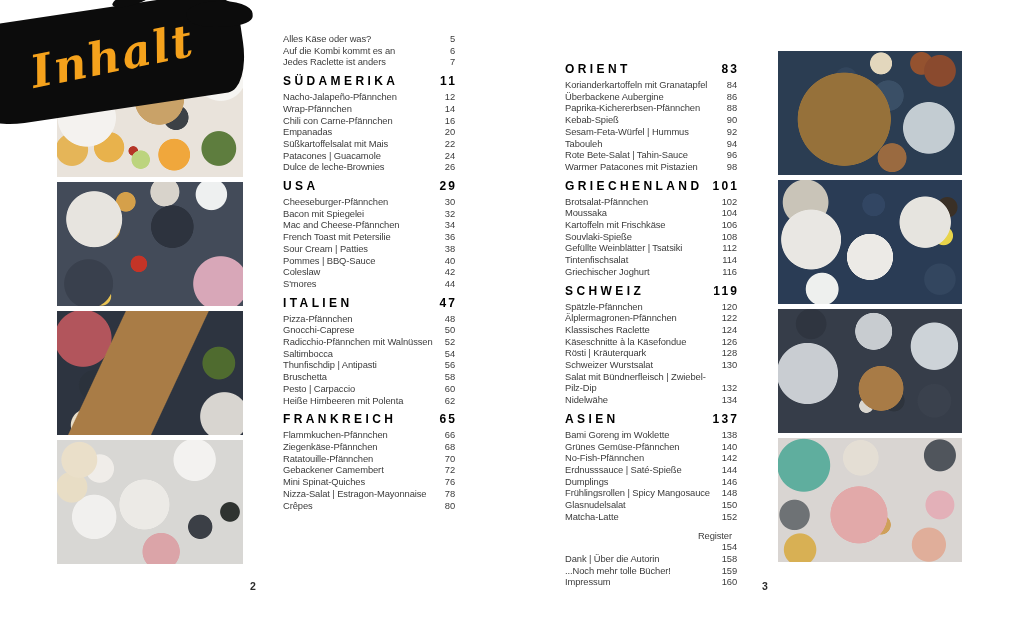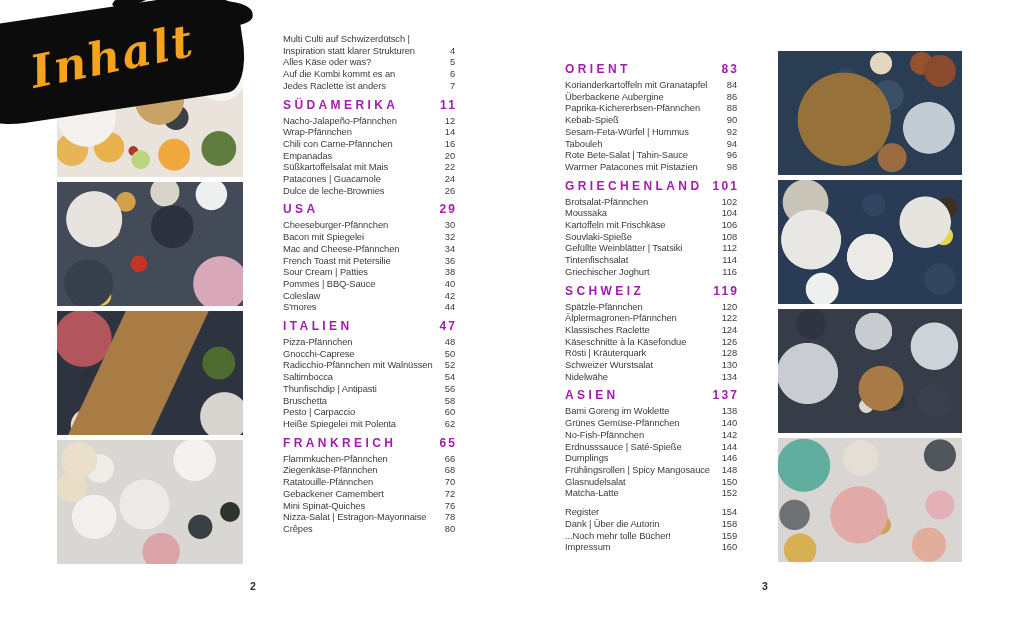--- a/index.html
+++ b/index.html
@@ -156,24 +156,24 @@
           font-size:45px;letter-spacing:2px;transform:rotate(-3deg) translate(6px,-2px);}
 
   
   .toc{position:absolute;width:172px;font-size:9.4px;line-height:11.7px;letter-spacing:-0.1px;}
   .toc-left{left:283px;top:33px;}
   .toc-right{left:565px;top:56px;}
   .entry{display:flex;align-items:flex-end;}
   .entry .label{flex:1 1 auto;padding-right:5px;}
   .entry .num{white-space:nowrap;text-align:right;}
   .section-header{display:flex;align-items:baseline;margin:6px 0 3px 0;
-      font-size:12px;line-height:14px;font-weight:bold;color:#a21caf;letter-spacing:3.4px;}
+      font-size:12px;line-height:14px;font-weight:bold;color:#000000;letter-spacing:3.4px;}
   .section-header .title{flex:1 1 auto;}
   .section-header .num{white-space:nowrap;letter-spacing:2.2px;margin-right:-2.2px;}
-  .outro{margin-top:7px;}
+  .outro{margin-top:7px;flex-direction:column;}
 
   
   .pagenum{position:absolute;top:580px;font-size:10.5px;font-weight:bold;color:#2c2c2c;}
   .pagenum.pn-left{left:250px;}
   .pagenum.pn-right{left:762px;}
 </style>
 </head>
 <body>
 
 <div class="spread">
@@ -190,24 +190,20 @@
       <div class="photo p-schweiz"></div>
       <div class="photo p-asien"></div>
     </div>
 
   <div class="brush">
     <span class="inhalt" style="color: rgb(245, 162, 28);">Inhalt</span>
   </div>
 
   <div class="toc toc-left" id="toc-left">
       <div class="entry">
-        <span class="label">Multi Culti auf Schwizerdütsch | Inspiration statt klarer Strukturen</span>
-        <span class="num">4</span>
-      </div>
-      <div class="entry">
         <span class="label">Alles Käse oder was?</span>
         <span class="num">5</span>
       </div>
       <div class="entry">
         <span class="label">Auf die Kombi kommt es an</span>
         <span class="num">6</span>
       </div>
       <div class="entry">
         <span class="label">Jedes Raclette ist anders</span>
         <span class="num">7</span>
@@ -306,21 +302,21 @@
       </div>
       <div class="entry">
         <span class="label">Bruschetta</span>
         <span class="num">58</span>
       </div>
       <div class="entry">
         <span class="label">Pesto | Carpaccio</span>
         <span class="num">60</span>
       </div>
       <div class="entry">
-        <span class="label">Heiße Spiegelei mit Polenta</span>
+        <span class="label">Heiße Himbeeren mit Polenta</span>
         <span class="num">62</span>
       </div>
       <div class="section-header">
         <span class="title">FRANKREICH</span>
         <span class="num">65</span>
       </div>
       <div class="entry">
         <span class="label">Flammkuchen-Pfännchen</span>
         <span class="num">66</span>
       </div>
@@ -438,20 +434,24 @@
         <span class="label">Käseschnitte à la Käsefondue</span>
         <span class="num">126</span>
       </div>
       <div class="entry">
         <span class="label">Rösti | Kräuterquark</span>
         <span class="num">128</span>
       </div>
       <div class="entry">
         <span class="label">Schweizer Wurstsalat</span>
         <span class="num">130</span>
+      </div>
+      <div class="entry">
+        <span class="label">Salat mit Bündnerfleisch | Zwiebel-Pilz-Dip</span>
+        <span class="num">132</span>
       </div>
       <div class="entry">
         <span class="label">Nidelwähe</span>
         <span class="num">134</span>
       </div>
       <div class="section-header">
         <span class="title">ASIEN</span>
         <span class="num">137</span>
       </div>
       <div class="entry">

